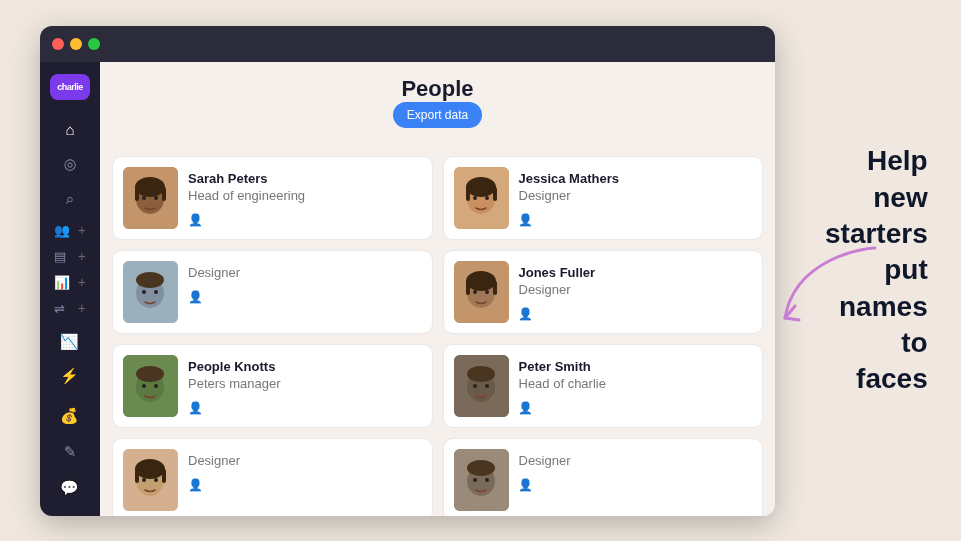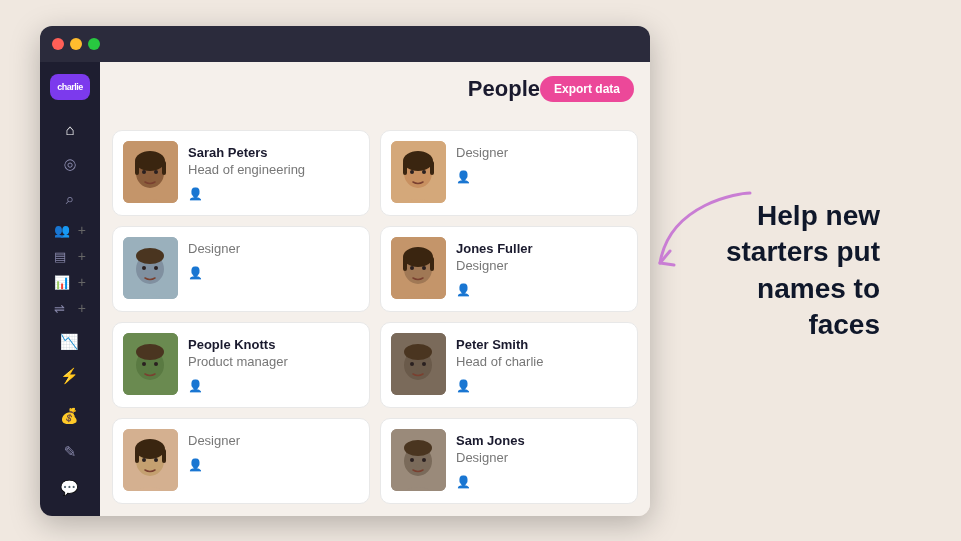--- a/index.html
+++ b/index.html
@@ -18,21 +18,21 @@
       display: flex;
       align-items: center;
       gap: 30px;
       width: 100%;
       height: 100%;
       padding: 20px 20px 20px 40px;
     }
 
     
     .browser-window {
-      width: 610px;
+      width: 735px;
       height: 490px;
       border-radius: 12px;
       overflow: hidden;
       box-shadow: 0 8px 30px rgba(0,0,0,0.25);
       display: flex;
       flex-direction: column;
       flex-shrink: 0;
     }
 
     .browser-chrome {
@@ -116,40 +116,41 @@
       flex: 1;
       background: #f5f0eb;
       display: flex;
       flex-direction: column;
       overflow: hidden;
     }
 
     .top-bar {
       display: flex;
       align-items: center;
-      justify-content: flex-end;
+      justify-content: flex-start;
       padding: 14px 16px 28px;
       flex-shrink: 0;
+      flex-direction: column;
     }
 
     .page-title {
       font-size: 22px;
       font-weight: 700;
       color: #1a1a2e;
     }
 
     .export-btn {
-      background: #ec4899;
+      background: #3b82f6;
       color: white;
       border: none;
       border-radius: 20px;
       padding: 6px 14px;
       font-size: 12px;
       cursor: pointer;
-      font-weight: 700;
+      font-weight: 400;
     }
 
     
     .people-grid {
       flex: 1;
       overflow-y: auto;
       padding: 0 12px 12px;
       display: grid;
       grid-template-columns: 1fr 1fr;
       gap: 10px;
@@ -359,20 +360,21 @@
 
         <circle cx="21" cy="31" r="2" fill="#2a2020"></circle>
         <circle cx="33" cy="31" r="2" fill="#2a2020"></circle>
 
         <ellipse cx="27" cy="37" rx="1.5" ry="2" fill="#c89060" opacity="0.6"></ellipse>
 
         <path d="M22 41 Q27 44 32 41" stroke="#7a4030" stroke-width="1.5" fill="none" stroke-linecap="round"></path>
       </svg>
     </div>
               <div class="person-info">
+                <div class="person-name">Jessica Mathers</div>
                 <div class="person-role">Designer</div>
                 <div class="person-icon" style="font-size: 12px;">👤</div>
               </div>
             </div>
             <div class="person-card">
               <div class="avatar-placeholder" style="background: rgb(154, 176, 188); width: 55px; height: 62px; border-radius: 6px; overflow: hidden; flex-shrink: 0; position: relative;">
       <svg width="55" height="62" viewBox="0 0 55 62" xmlns="http://www.w3.org/2000/svg">
         <rect width="55" height="62" fill="#9ab0bc"></rect>
 
         <ellipse cx="27" cy="72" rx="18" ry="14" fill="#9ab0bc" opacity="0.8"></ellipse>
@@ -435,21 +437,21 @@
         <circle cx="21" cy="31" r="2" fill="#2a2020"></circle>
         <circle cx="33" cy="31" r="2" fill="#2a2020"></circle>
 
         <ellipse cx="27" cy="37" rx="1.5" ry="2" fill="#5a7a42" opacity="0.6"></ellipse>
 
         <path d="M22 41 Q27 44 32 41" stroke="#7a4030" stroke-width="1.5" fill="none" stroke-linecap="round"></path>
       </svg>
     </div>
               <div class="person-info">
                 <div class="person-name">People Knotts</div>
-                <div class="person-role">Product manager</div>
+                <div class="person-role">Peters manager</div>
                 <div class="person-icon" style="font-size: 12px;">👤</div>
               </div>
             </div>
             <div class="person-card">
               <div class="avatar-placeholder" style="background: rgb(122, 106, 90); width: 55px; height: 62px; border-radius: 6px; overflow: hidden; flex-shrink: 0; position: relative;">
       <svg width="55" height="62" viewBox="0 0 55 62" xmlns="http://www.w3.org/2000/svg">
         <rect width="55" height="62" fill="#7a6a5a"></rect>
 
         <ellipse cx="27" cy="72" rx="18" ry="14" fill="#7a6a5a" opacity="0.8"></ellipse>
 
@@ -510,21 +512,20 @@
 
         <circle cx="21" cy="31" r="2" fill="#2a2020"></circle>
         <circle cx="33" cy="31" r="2" fill="#2a2020"></circle>
 
         <ellipse cx="27" cy="37" rx="1.5" ry="2" fill="#7a6a5a" opacity="0.6"></ellipse>
 
         <path d="M22 41 Q27 44 32 41" stroke="#7a4030" stroke-width="1.5" fill="none" stroke-linecap="round"></path>
       </svg>
     </div>
               <div class="person-info">
-                <div class="person-name">Sam Jones</div>
                 <div class="person-role">Designer</div>
                 <div class="person-icon" style="font-size: 12px;">👤</div>
               </div>
             </div>
           </div>
       </div>
     </div>
   </div>
 
   <div class="promo-text">

